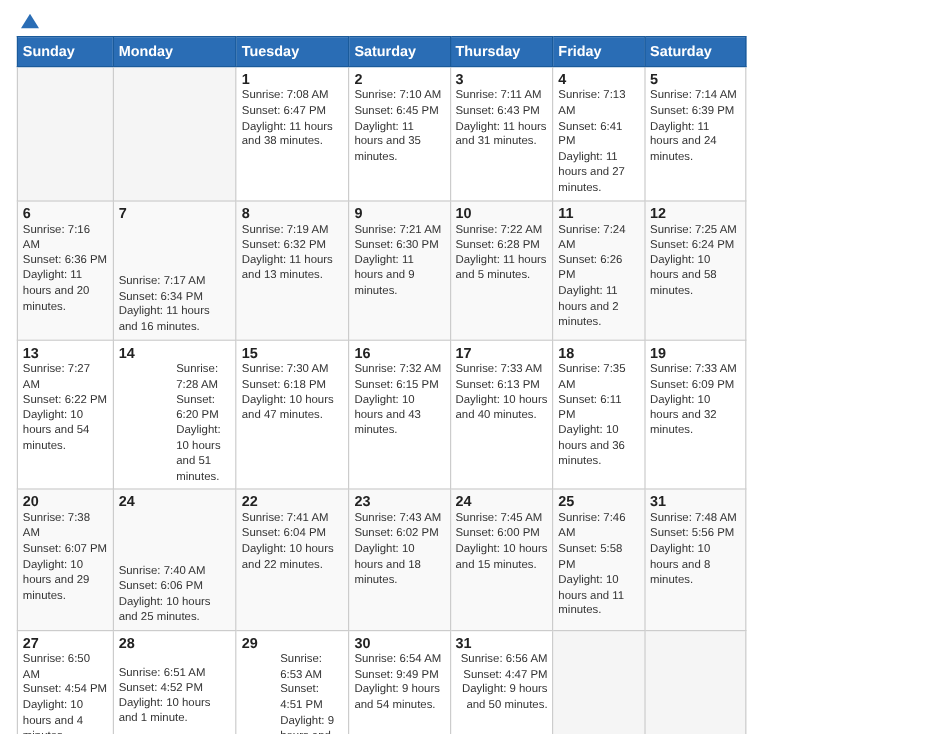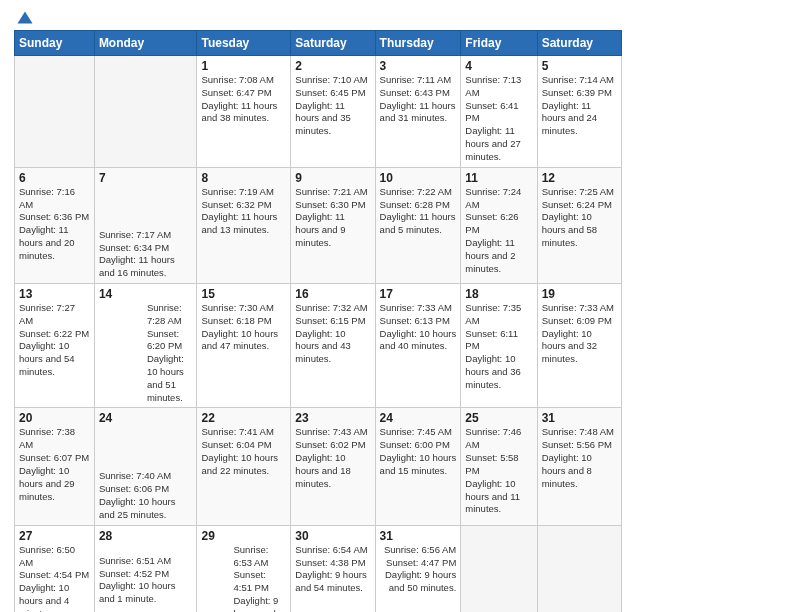--- a/index.html
+++ b/index.html
@@ -320,21 +320,21 @@
           </td>
           <td>
             <span class="day-number">29</span>
             <div class="day-info" style="white-space: pre-line; margin-left: 32px;">Sunrise: 6:53 AM
 Sunset: 4:51 PM
 Daylight: 9 hours and 57 minutes.</div>
           </td>
           <td>
             <span class="day-number">30</span>
             <div class="day-info" style="white-space: pre-line;">Sunrise: 6:54 AM
-Sunset: 4:38 PM
+Sunset: 9:49 PM
 Daylight: 9 hours and 54 minutes.</div>
           </td>
           <td>
             <span class="day-number">31</span>
             <div class="day-info" style="white-space: pre-line; text-align: right;">Sunrise: 6:56 AM
 Sunset: 4:47 PM
 Daylight: 9 hours and 50 minutes.</div>
           </td>
           <td class="empty-cell"></td>
           <td class="empty-cell"></td>

